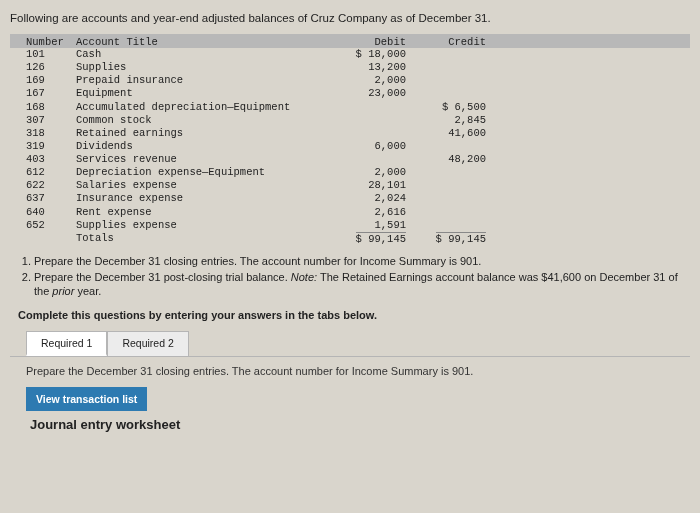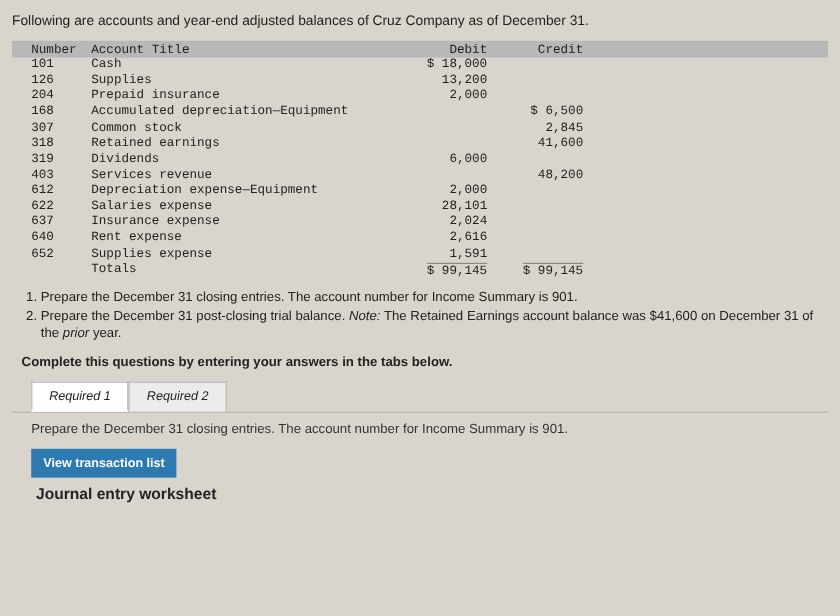--- a/index.html
+++ b/index.html
@@ -55,21 +55,20 @@
     .instructions em { font-style: italic; text-align: center; }
     .complete-hint {
       font-weight: bold;
       font-size: 11px;
       margin: 10px 0 10px 8px;
     }
     .tabs {
       display: flex;
       gap: 0;
       margin-left: 16px;
-      font-style: italic;
     }
     .tab {
       border: 1px solid #b5b5b5;
       background: #ececec;
       padding: 5px 14px;
       font-size: 10.5px;
       cursor: pointer;
       border-bottom: none;
     }
     .tab.active {
@@ -122,23 +121,29 @@
         <div class="tb-col-debit">$ 18,000</div>
         <div class="tb-col-credit"></div>
       </div>
       <div class="tb-row">
         <div class="tb-col-num">126</div>
         <div class="tb-col-title">Supplies</div>
         <div class="tb-col-debit">13,200</div>
         <div class="tb-col-credit"></div>
       </div>
       <div class="tb-row">
-        <div class="tb-col-num">204</div>
+        <div class="tb-col-num">169</div>
         <div class="tb-col-title">Prepaid insurance</div>
         <div class="tb-col-debit">2,000</div>
+        <div class="tb-col-credit"></div>
+      </div>
+      <div class="tb-row">
+        <div class="tb-col-num">167</div>
+        <div class="tb-col-title">Equipment</div>
+        <div class="tb-col-debit">23,000</div>
         <div class="tb-col-credit"></div>
       </div>
       <div class="tb-row">
         <div class="tb-col-num">168</div>
         <div class="tb-col-title">Accumulated depreciation—Equipment</div>
         <div class="tb-col-debit"></div>
         <div class="tb-col-credit">$ 6,500</div>
       </div>
       <div class="tb-row">
         <div class="tb-col-num">307</div>

